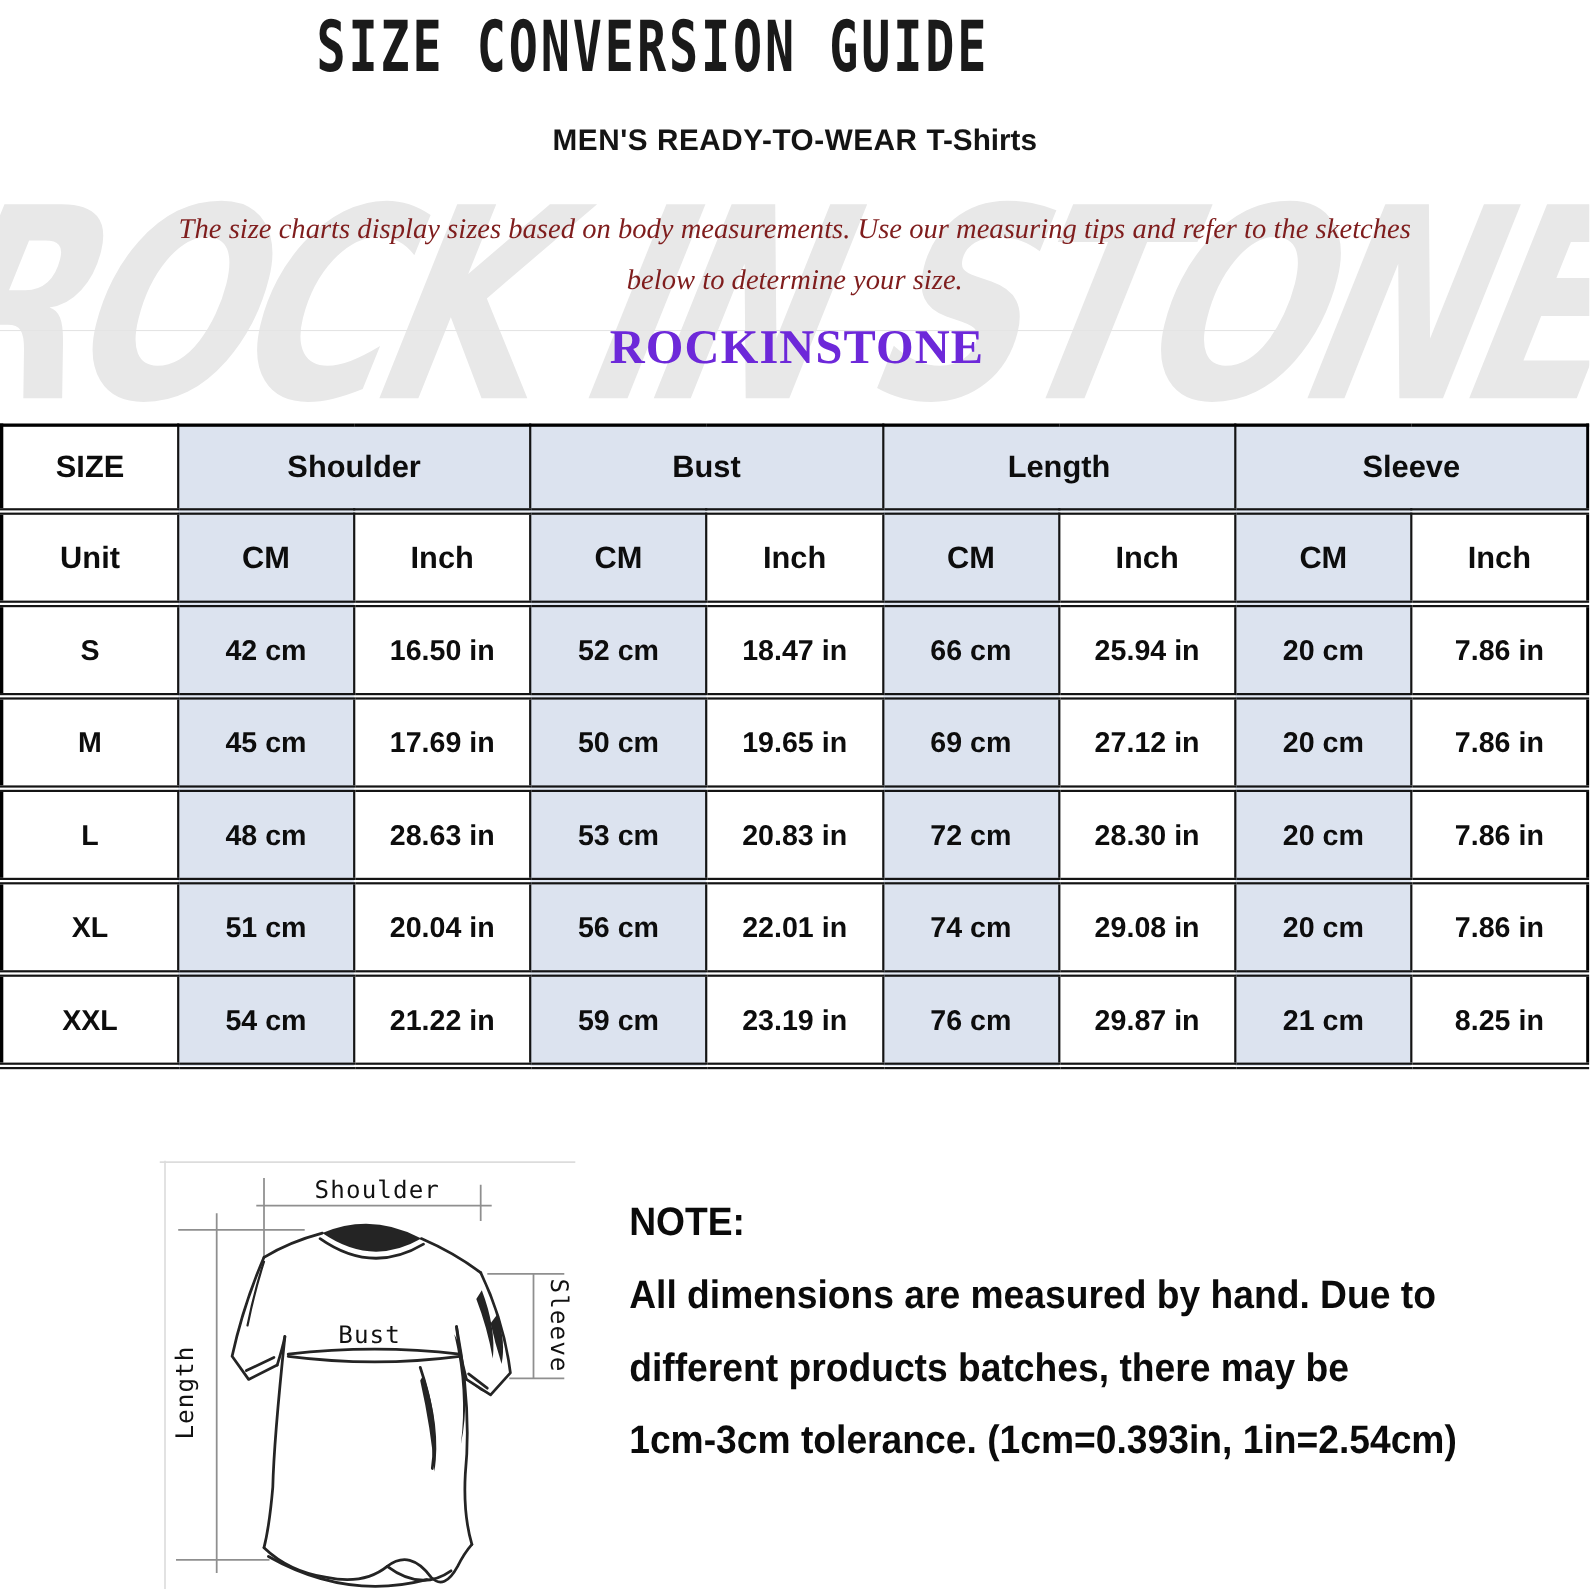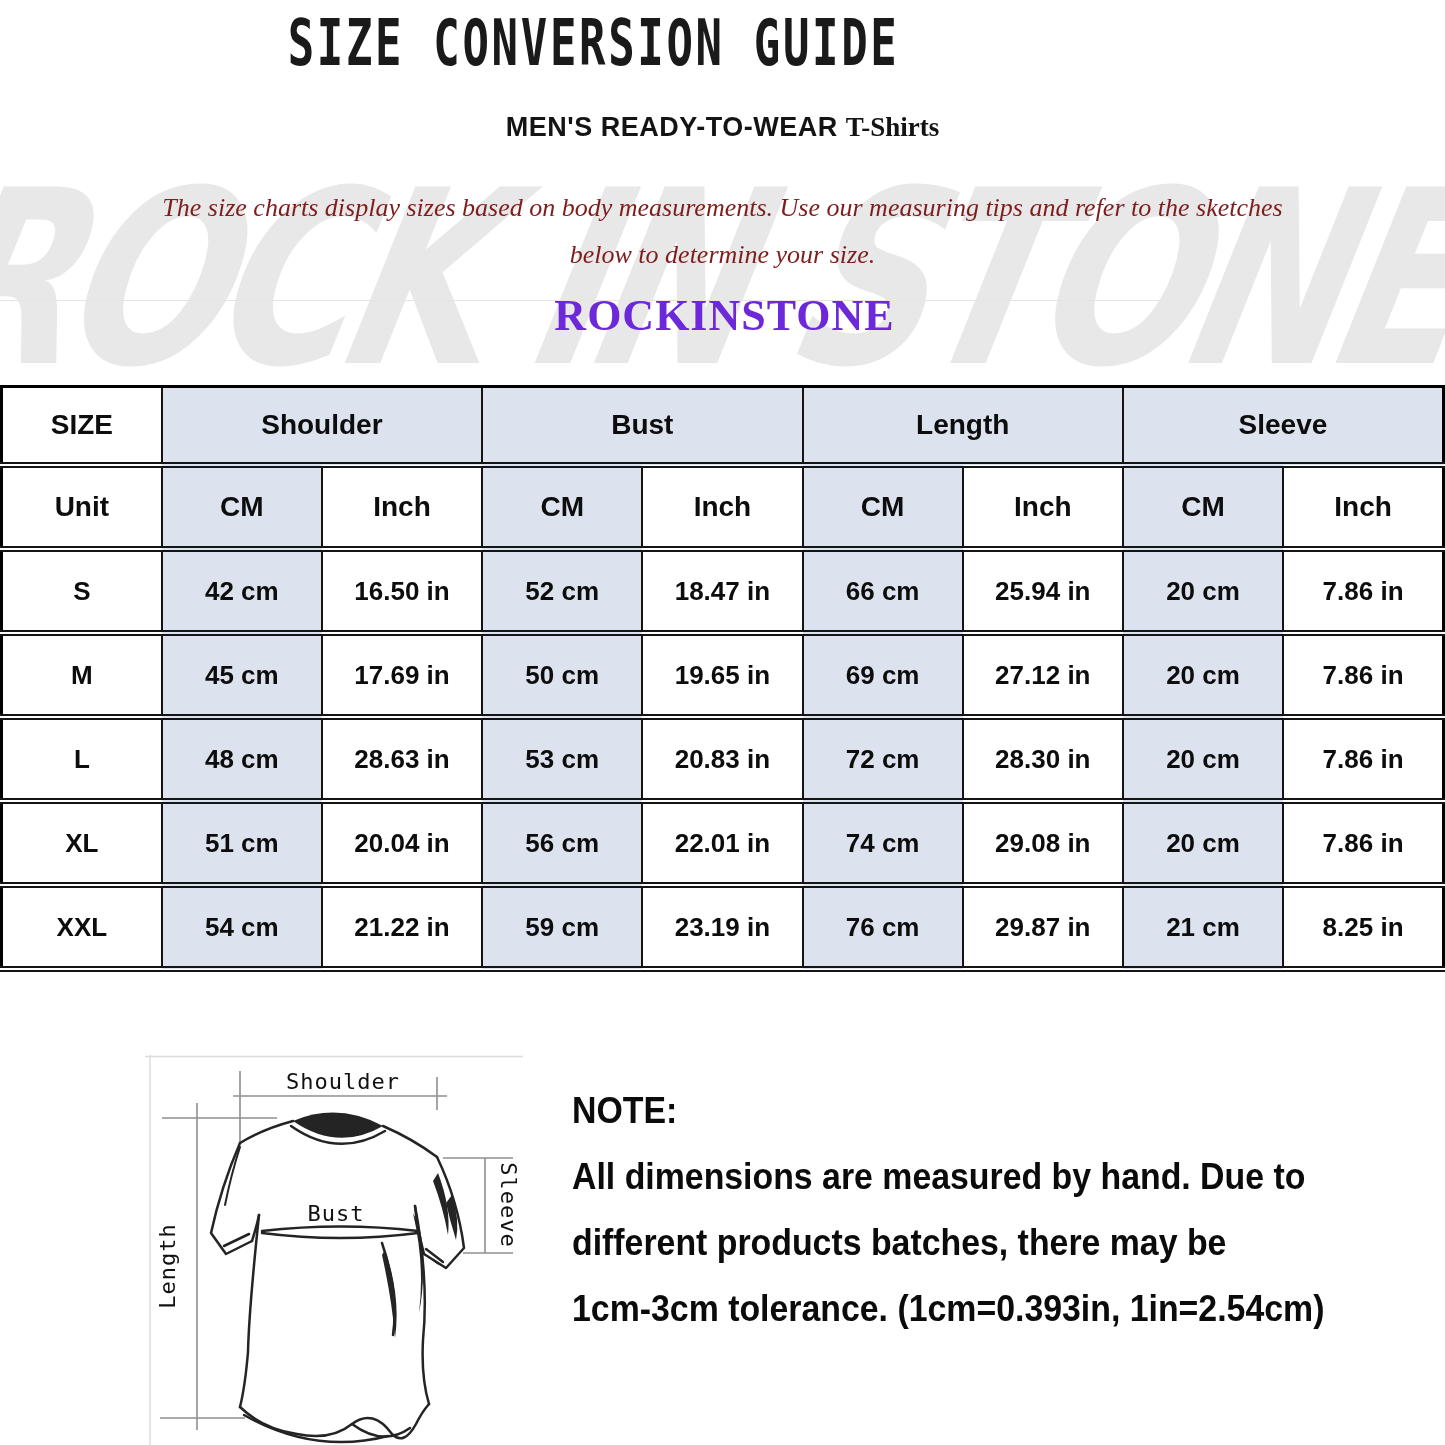--- a/index.html
+++ b/index.html
@@ -15,21 +15,21 @@
 
   .layer{position:absolute;z-index:1;}
 
   
   .title-wrap{top:6px;left:0;width:1188px;text-align:center;}
   .title-inner{display:inline-block;font-family:"DejaVu Sans Mono",monospace;font-weight:bold;
                font-size:50px;letter-spacing:3px;transform:scale(0.88,1.28);transform-origin:center top;
                color:#1a1a1a;white-space:nowrap;}
   .subtitle{top:112px;left:0;width:1445px;text-align:center;font-weight:bold;font-size:27px;
             letter-spacing:.5px;color:#141414;}
-  .subtitle .sub2{font-family:Liberation Serif, serif;letter-spacing:0;}
+  .subtitle .sub2{font-family:Liberation Sans, sans-serif;letter-spacing:0;}
   .desc{top:184px;left:0;width:1445px;text-align:center;
         font-family:"Liberation Serif",serif;font-style:italic;font-size:26px;color:#7f1d1d;}
   .desc .dline{line-height:47px;}
   .brand{top:290px;left:2px;width:1445px;text-align:center;font-family:"Liberation Serif",serif;
          font-weight:bold;font-size:44px;letter-spacing:1px;color:#6d28d9;}
 
   
   table.size{position:absolute;z-index:1;top:385px;left:0;width:1445px;border-collapse:collapse;
              table-layout:fixed;background:#fff;border:3px solid #000000;}
   table.size td{border:2px solid #141414;border-bottom:6px double #141414;text-align:center;

